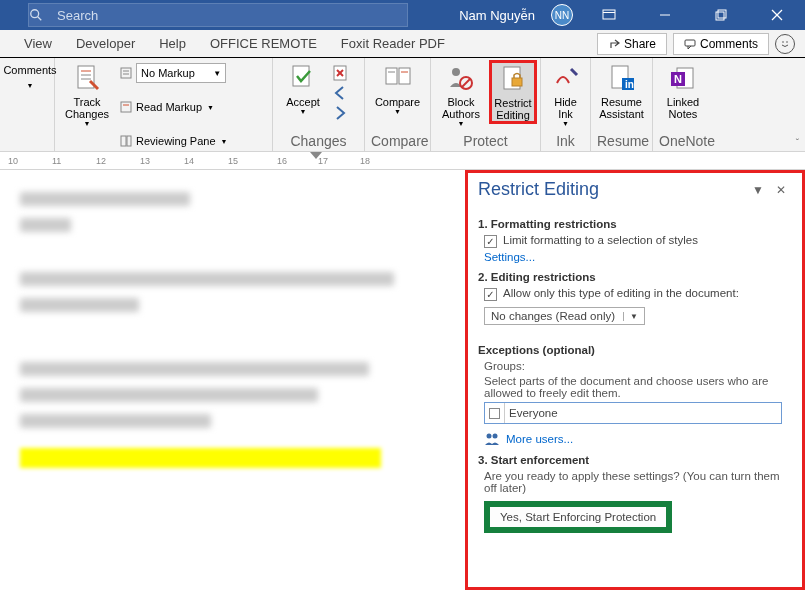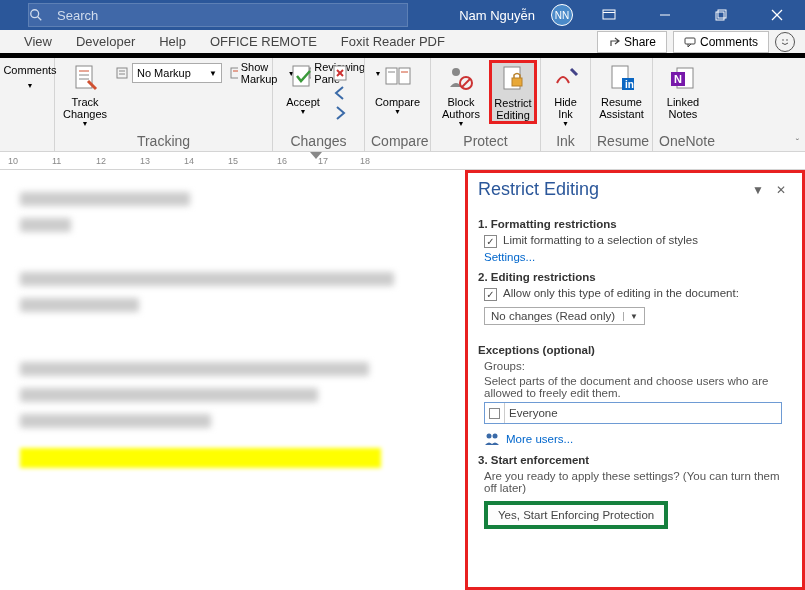--- a/index.html
+++ b/index.html
@@ -9,21 +9,21 @@
 .titlebar { height: 30px; background: #2b579a; display: flex; align-items: center; color: #fff; }
 .search-box { display: flex; align-items: center; background: #4068a8; height: 24px; width: 380px; margin-left: 28px; border: 1px solid #5d80b5; }
 .search-icon { width: 24px; text-align: center; font-size: 12px; }
 .search-text { font-size: 13px; color: #d0dced; padding-left: 4px; }
 .title-right { margin-left: auto; display: flex; align-items: center; gap: 16px; padding-right: 8px; }
 .user-name { font-size: 13px; }
 .user-avatar { width: 22px; height: 22px; border-radius: 50%; background: #4a8ac9; border: 1px solid #fff; display: flex; align-items: center; justify-content: center; font-size: 10px; }
 .win-btn { width: 40px; height: 30px; display: flex; align-items: center; justify-content: center; font-size: 12px; cursor: pointer; }
 
 
-.menubar { height: 28px; background: #f3f3f3; display: flex; align-items: center; border-bottom: 5px solid #000000; padding-left: 12px; }
+.menubar { height: 28px; background: #f3f3f3; display: flex; align-items: center; border-bottom: 1px solid #000000; padding-left: 12px; }
 .menu-item { padding: 0 12px; font-size: 13px; color: #444; cursor: pointer; }
 .menu-right { margin-left: auto; display: flex; align-items: center; gap: 6px; padding-right: 10px; }
 .share-btn, .comments-btn { border: 1px solid #c0c0c0; padding: 3px 10px; font-size: 12px; display: flex; align-items: center; gap: 4px; background: #fff; }
 .smiley { width: 20px; height: 20px; border: 1.5px solid #555; border-radius: 50%; display: flex; align-items: center; justify-content: center; font-size: 10px; }
 
 
 .ribbon { height: 94px; background: #f3f3f3; display: flex; border-bottom: 1px solid #d4d4d4; position: relative; }
 .ribbon-group { display: flex; flex-direction: column; border-right: 1px solid #d4d4d4; padding: 2px 6px 0 6px; }
 .ribbon-group-content { flex: 1; display: flex; align-items: flex-start; gap: 4px; }
 .ribbon-group-label { text-align: center; font-size: 14px; color: #666; padding: 2px 0; }
@@ -56,21 +56,21 @@
 .pane-section-title { font-weight: bold; margin-top: 8px; margin-bottom: 4px; color: #333; }
 .pane-row { display: flex; align-items: flex-start; gap: 6px; margin: 3px 0 3px 6px; }
 .pane-check { width: 13px; height: 13px; border: 1px solid #888; display: flex; align-items: center; justify-content: center; font-size: 10px; color: #444; background: #fff; flex-shrink: 0; margin-top: 1px; }
 .pane-link { color: #0066cc; cursor: pointer; margin-left: 6px; margin-top: 2px; }
 .pane-desc { margin: 3px 0 3px 6px; color: #555; }
 .pane-select { border: 1px solid #ababab; padding: 2px 6px; display: inline-flex; align-items: center; margin: 3px 0 3px 6px; background: #fff; }
 .pane-select-arrow { border-left: 1px solid #ababab; margin-left: 8px; padding-left: 6px; font-size: 8px; }
 .pane-input { border: 1px solid #6e9bd4; height: 22px; margin: 3px 0 3px 6px; display: flex; align-items: center; width: 95%; }
 .pane-input-check { width: 20px; border-right: 1px solid #ccc; height: 100%; display: flex; align-items: center; justify-content: center; }
 .pane-input-text { padding-left: 4px; }
-.pane-button { border: 4px solid #15803d; padding: 4px 10px; background: #fdfdfd; display: inline-block; margin: 4px 0 4px 6px; cursor: pointer; }
+.pane-button { border: 6px solid #15803d; padding: 4px 10px; background: #fdfdfd; display: inline-block; margin: 4px 0 4px 6px; cursor: pointer; }
 .users-link { display: flex; align-items: center; gap: 6px; color: #0066cc; cursor: pointer; margin: 8px 0 4px 6px; }
 
 svg { display: block; }
 </style>
 </head>
 <body>
 
 <div class="titlebar">
   <div class="search-box">
     <span class="search-icon">
@@ -161,38 +161,38 @@
               <line x1="9" y1="8" x2="19" y2="8" stroke="#d05030"></line>
               <line x1="9" y1="12" x2="19" y2="12" stroke="#888"></line>
               <line x1="9" y1="16" x2="19" y2="16" stroke="#888"></line>
               <path d="M18 18 L26 26" stroke="#d05030" stroke-width="3"></path>
             </svg>
         </span>
         <span class="big-btn-label" style="white-space:pre">Track
 Changes</span>
         <span style="font-size:7px">▼</span>
       </div>
-      <div style="display:flex;flex-direction:row;gap:3px;margin-top:2px">
+      <div style="display:flex;flex-direction:column;gap:12px;margin-top:2px">
         <div class="small-row">
           <svg width="14" height="14">
               <rect x="2" y="2" width="10" height="10" fill="none" stroke="#888"></rect>
               <line x1="4" y1="5" x2="10" y2="5" stroke="#888"></line>
               <line x1="4" y1="8" x2="10" y2="8" stroke="#888"></line>
             </svg>
           <div class="combo">
               <span>No Markup</span>
               <span class="combo-arrow">▼</span>
             </div>
         </div>
         <div class="small-row">
           <svg width="14" height="14">
               <rect x="2" y="2" width="10" height="10" fill="none" stroke="#888"></rect>
               <line x1="4" y1="5" x2="10" y2="5" stroke="#d05030"></line>
             </svg>
-          <span>Show Markup</span>
+          <span>Read Markup</span>
           <span style="font-size:7px;margin-left:2px">▼</span>
         </div>
         <div class="small-row">
           <svg width="14" height="14">
               <rect x="2" y="2" width="5" height="10" fill="none" stroke="#888"></rect>
               <rect x="8" y="2" width="4" height="10" fill="none" stroke="#888"></rect>
             </svg>
           <span>Reviewing Pane</span>
           <span style="font-size:7px;margin-left:2px">▼</span>
         </div>

